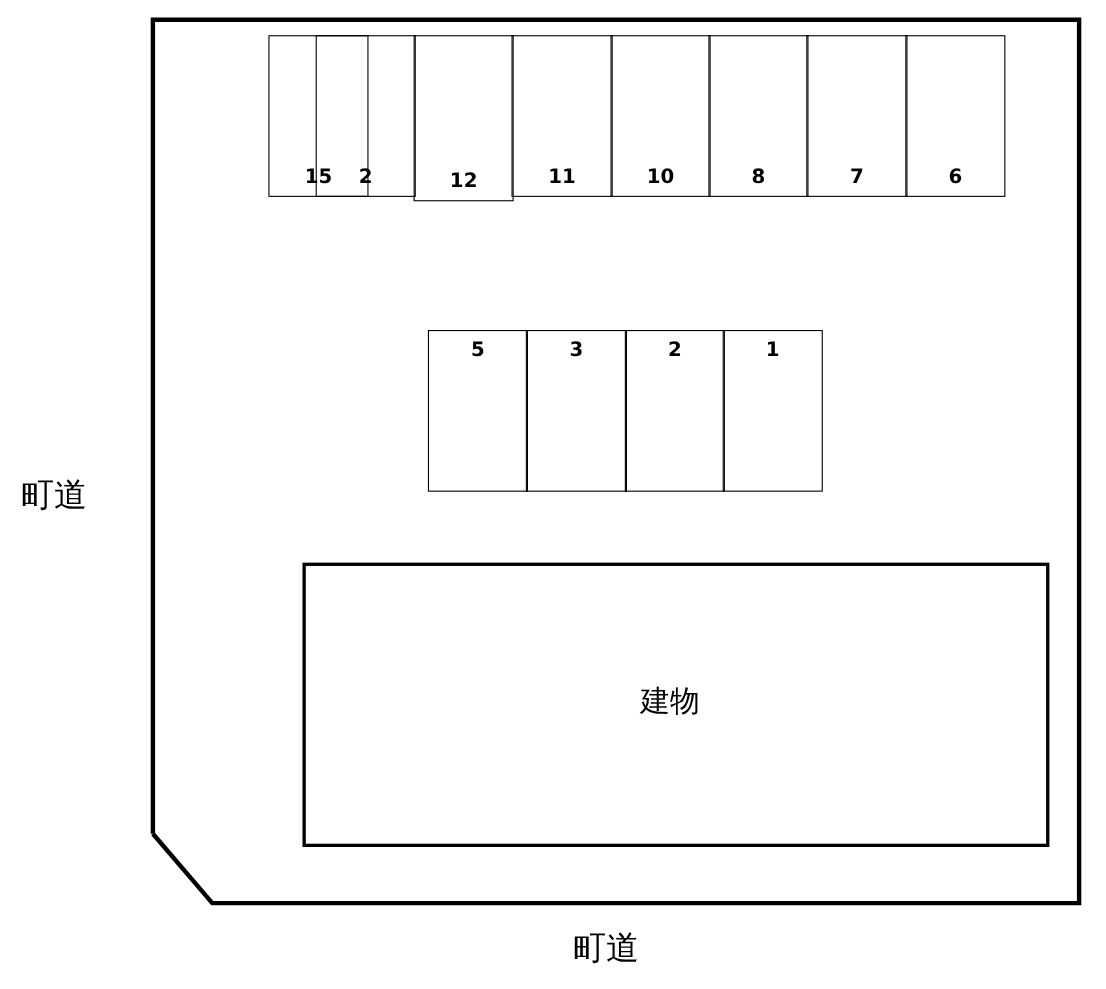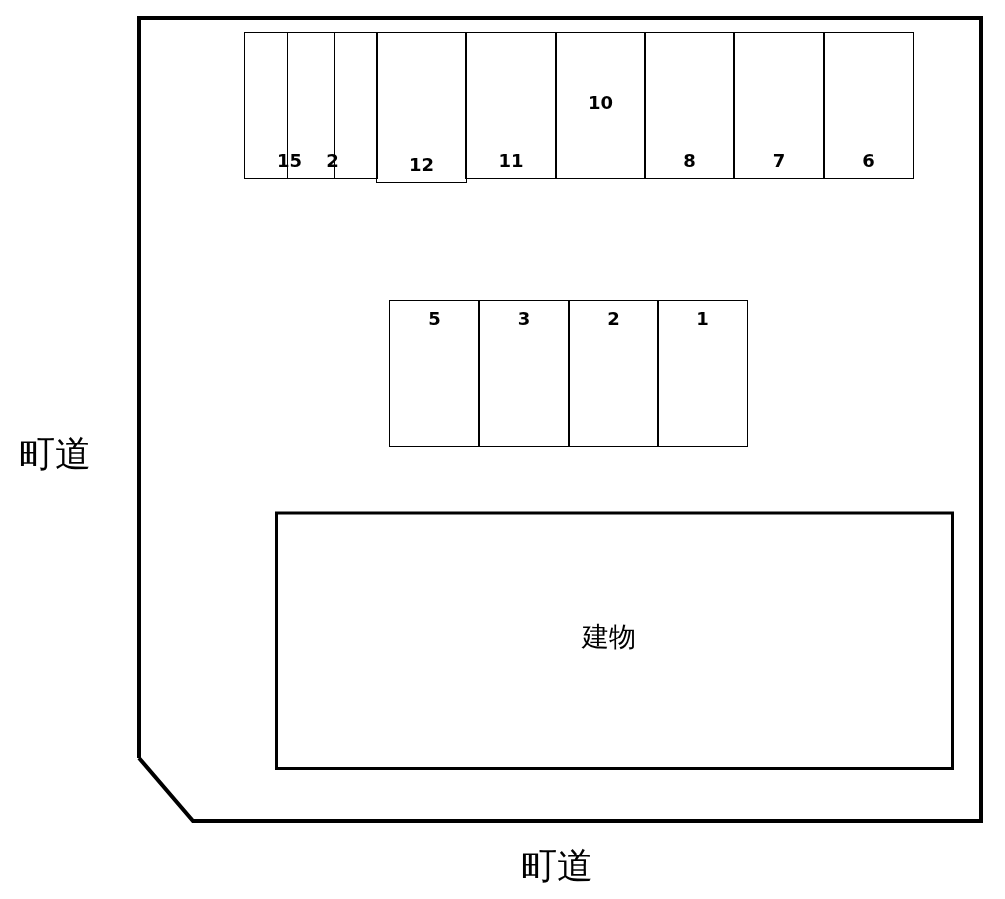--- a/index.html
+++ b/index.html
@@ -1,20 +1,20 @@
 <!DOCTYPE html>
 <html><head>
   <meta charset="utf-8">
   <style>
     html, body { margin: 0; padding: 0; background: #ffffff; }
     body { width: 1005px; height: 899px; position: relative; overflow: hidden;
            font-family: "DejaVu Sans", sans-serif; color: #000; }
     svg { position: absolute; left: 0; top: 0; }
     .lbl { position: absolute; white-space: nowrap; }
-    .road { font-size: 36px; font-family: "DejaVu Sans", sans-serif; font-weight: normal; }
+    .road { font-size: 30px; font-family: "DejaVu Sans", sans-serif; font-weight: normal; }
     .bldg { font-size: 27px; font-family: "DejaVu Sans", sans-serif; }
     .stall { position: absolute; box-sizing: border-box; border: 1.5px solid #000;
              display: flex; justify-content: center; }
     .stall span { font-size: 18px; font-weight: bold; font-family: "DejaVu Sans", sans-serif; }
     .top-row .stall { align-items: flex-end; padding-bottom: 7px; }
     .mid-row .stall { align-items: flex-start; padding-top: 7px; }
   </style>
 </head>
 <body>
 
@@ -34,21 +34,21 @@
     </div>
   <div class="stall" style="left:287px; top:32px; width:91px; height:147px;">
       <span>2</span>
     </div>
   <div class="stall" style="left:376px; top:32px; width:91px; height:151px;">
       <span>12</span>
     </div>
   <div class="stall" style="left:465px; top:32px; width:92px; height:147px;">
       <span>11</span>
     </div>
-  <div class="stall" style="left:555px; top:32px; width:91px; height:147px;align-items:center;">
+  <div class="stall" style="left:555px; top:32px; width:91px; height:147px;">
       <span>10</span>
     </div>
   <div class="stall" style="left:644px; top:32px; width:91px; height:147px;">
       <span>8</span>
     </div>
   <div class="stall" style="left:733px; top:32px; width:92px; height:147px;">
       <span>7</span>
     </div>
   <div class="stall" style="left:823px; top:32px; width:91px; height:147px;">
       <span>6</span>

